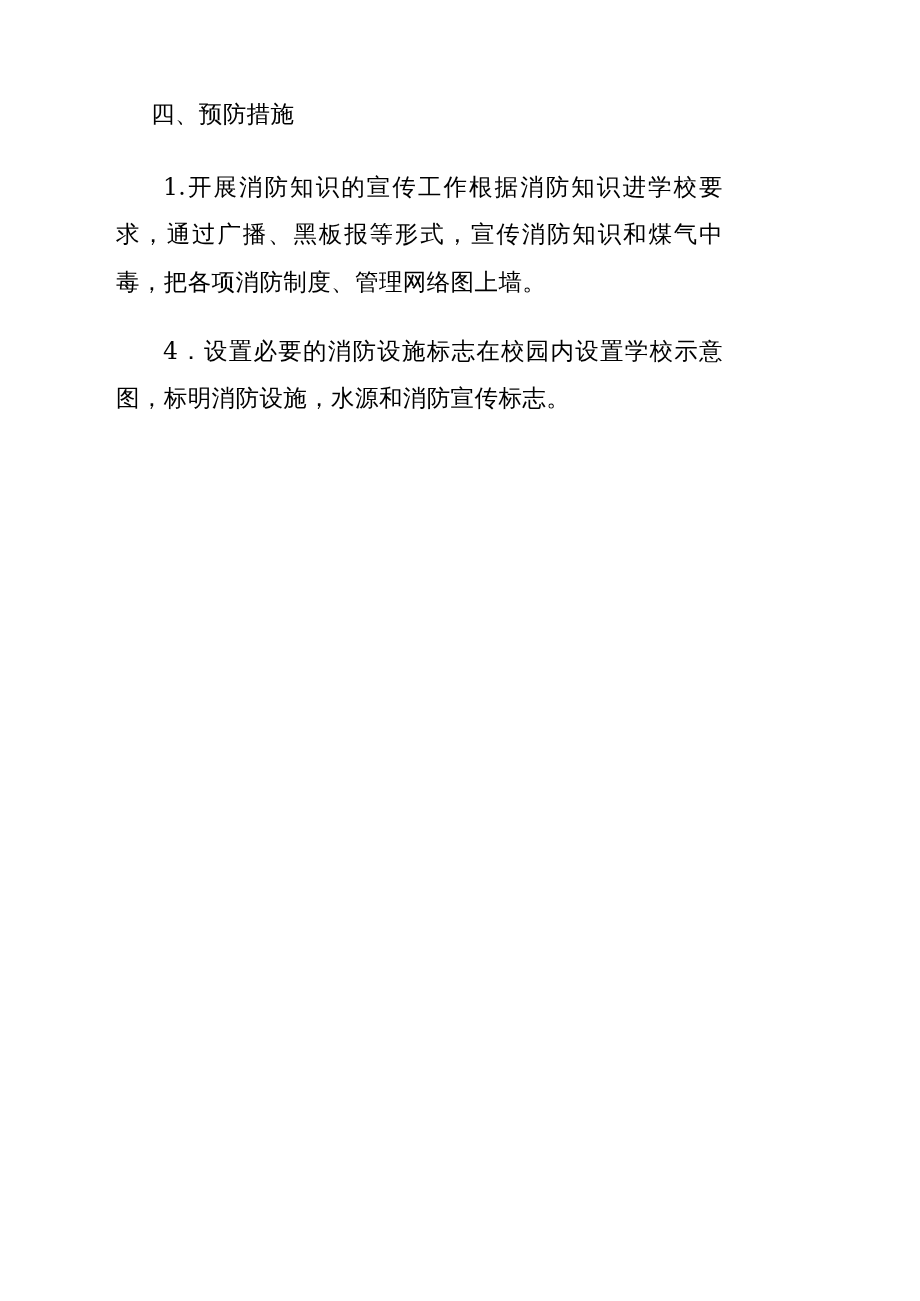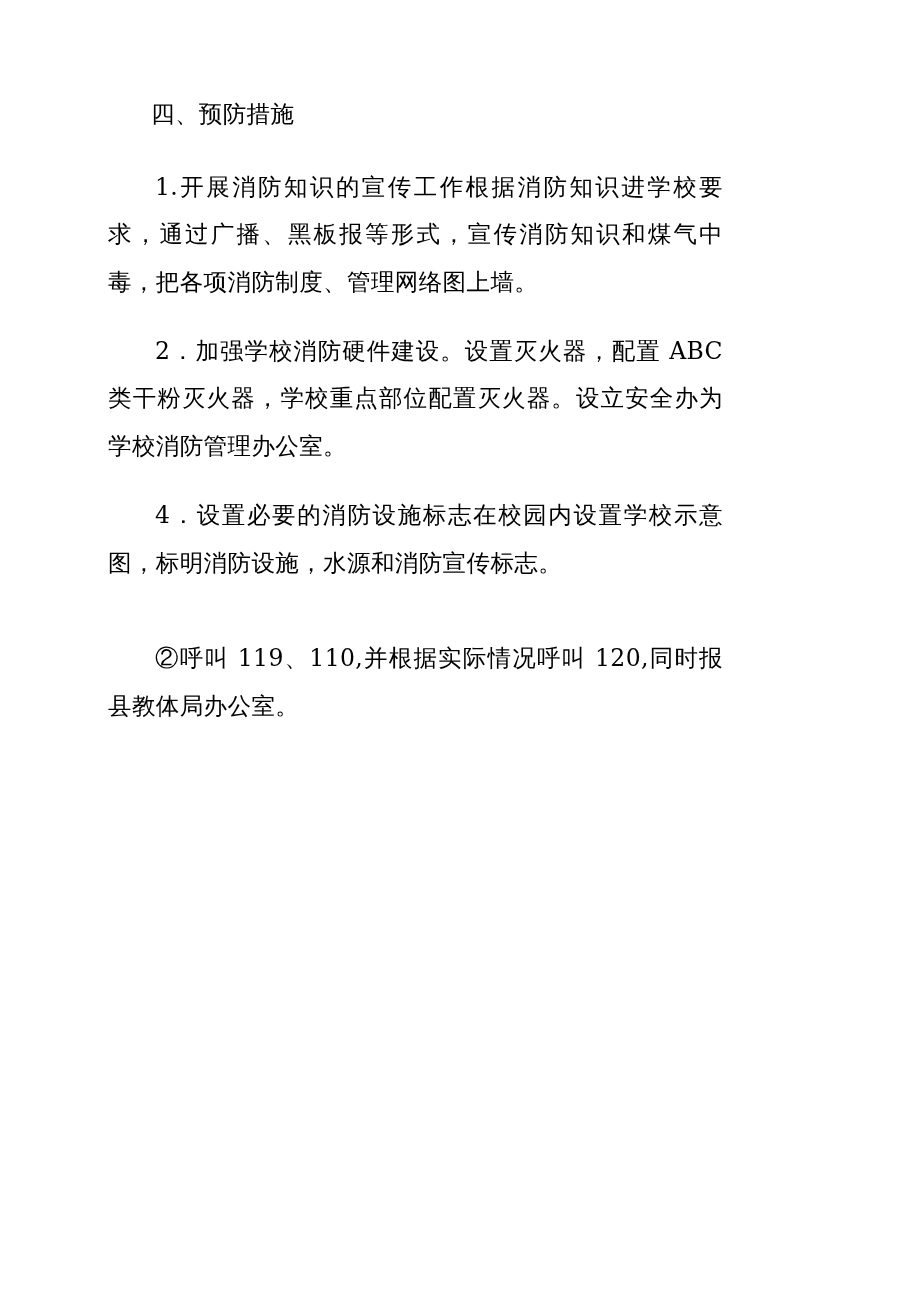--- a/index.html
+++ b/index.html
@@ -29,41 +29,39 @@
     text-justify: inter-ideograph;
   }
   .heading {
     margin: 0 0 30px 0;
     text-indent: 2em;
     font-size: 23.5px;
     line-height: 1.6;
     font-weight: normal;
   }
   .para {
-    margin: 0 0 22px 4px;
+    margin: 0 0 22px 12px;
     text-indent: 2em;
   }
   .para:last-child {
     margin-bottom: 0;
   }
   .block-gap {
     height: 26px;
   }
 </style>
 </head>
 <body>
 
 <div class="page">
   <div class="doc-body">
 
     <h2 class="heading">四、预防措施</h2>
 
     <p class="para">1.开展消防知识的宣传工作根据消防知识进学校要求，通过广播、黑板报等形式，宣传消防知识和煤气中毒，把各项消防制度、管理网络图上墙。</p>
-    <p class="para">2．加强学校消防硬件建设。设置灭火器，配置 ABC 类干粉灭火器，学校重点部位配置灭火器。设立安全办为学校消防管理办公室。</p>
     <p class="para">4．设置必要的消防设施标志在校园内设置学校示意图，标明消防设施，水源和消防宣传标志。</p>
 
     <div class="block-gap"></div>
 
 
-    <p class="para">②呼叫 119、110,并根据实际情况呼叫 120,同时报县教体局办公室。</p>
 
   </div>
 </div>
 
 </body></html>

